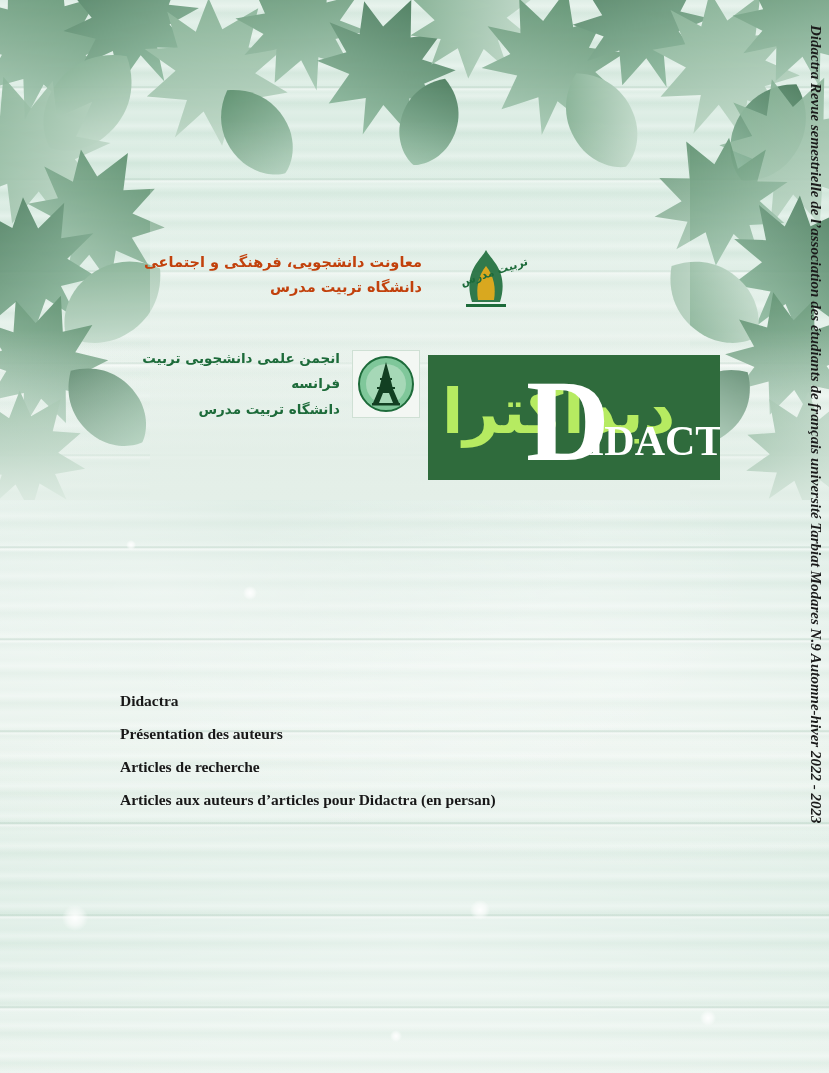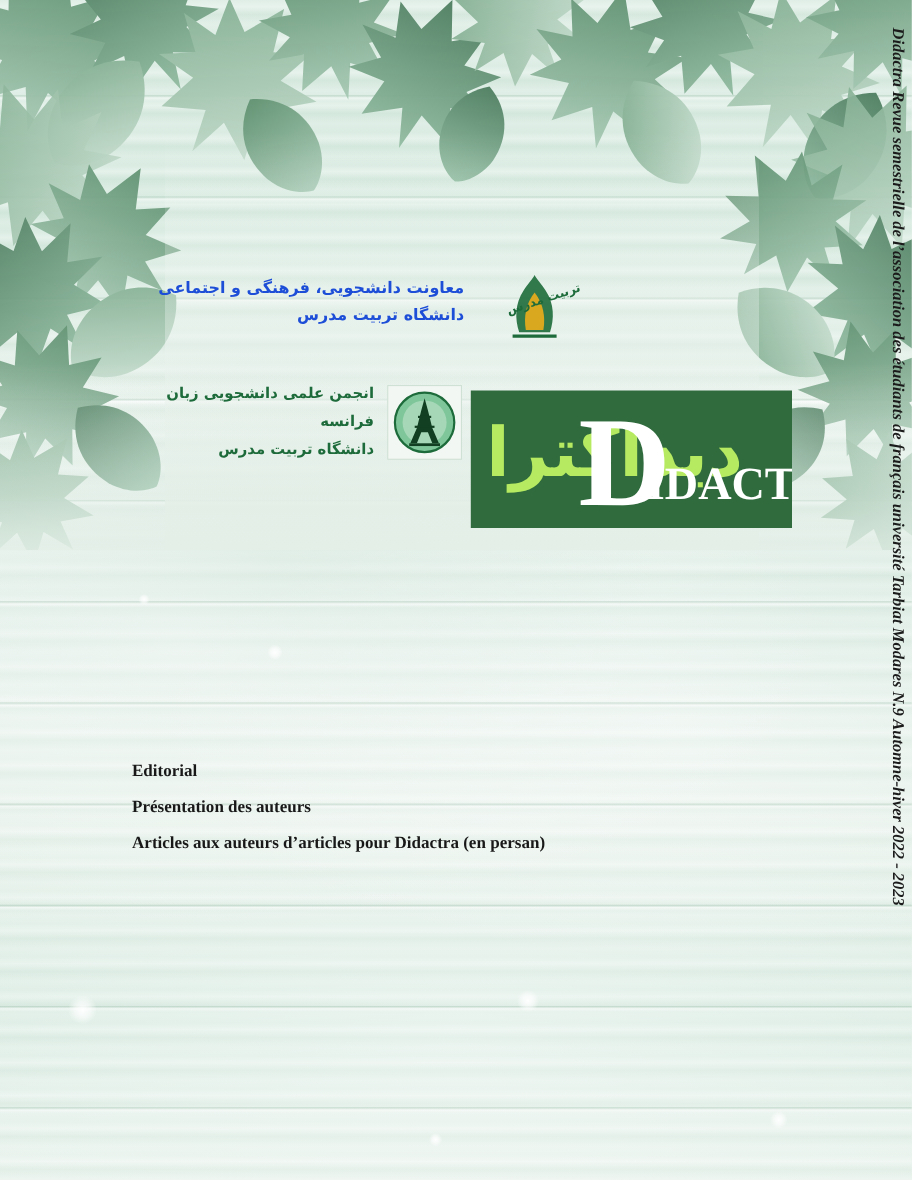--- a/index.html
+++ b/index.html
@@ -84,21 +84,21 @@
     align-items: center;
     direction: rtl;
   }
   .tmu-logo {
     width: 96px;
     height: 66px;
     position: relative;
     flex: 0 0 auto;
   }
   .tmu-text {
-    color: #1d4ed8;
+    color: #c2410c;
     font-family: "DejaVu Sans", sans-serif;
     font-size: 14.5px;
     font-weight: bold;
     line-height: 1.75;
     text-align: right;
     direction: rtl;
     padding-right: 10px;
   }
 
   .assoc-block {
@@ -322,34 +322,35 @@
         <circle cx="33" cy="33" r="20" fill="#bfe3cb" opacity="0.6"></circle>
         <g fill="#123f22">
           <path d="M33,11 L36,22 L40,38 L46,52 H40 L36,42 H30 L26,52 H20 L26,38 L30,22 Z"></path>
           <rect x="24" y="36" width="18" height="2"></rect>
           <rect x="27" y="27" width="12" height="2"></rect>
           <rect x="19" y="52" width="28" height="2.5"></rect>
         </g>
       </svg>
     </div>
     <div class="assoc-text">
-      <div>انجمن علمی دانشجویی زبان فرانسه</div>
+      <div>انجمن علمی دانشجویی تربیت فرانسه</div>
       <div>دانشگاه تربیت مدرس</div>
     </div>
   </div>
 
   <div class="didactra">
     <div class="didactra-fa">دیداکترا</div>
     <div class="didactra-d">D</div>
     <div class="didactra-word">IDACTRA</div>
   </div>
 
   <div class="toc">
-    <div class="toc-item">Editorial</div>
+    <div class="toc-item">Didactra</div>
     <div class="toc-item">Présentation des auteurs</div>
+    <div class="toc-item">Articles de recherche</div>
     <div class="toc-item">Articles aux auteurs d’articles pour Didactra (en persan)</div>
   </div>
 
   <div class="spine">
     <div class="spine-text">Didactra Revue semestrielle de l’association des étudiants de français université Tarbiat Modares  N.9  Automne-hiver 2022 - 2023</div>
   </div>
 
 </div>
 
 </body></html>

